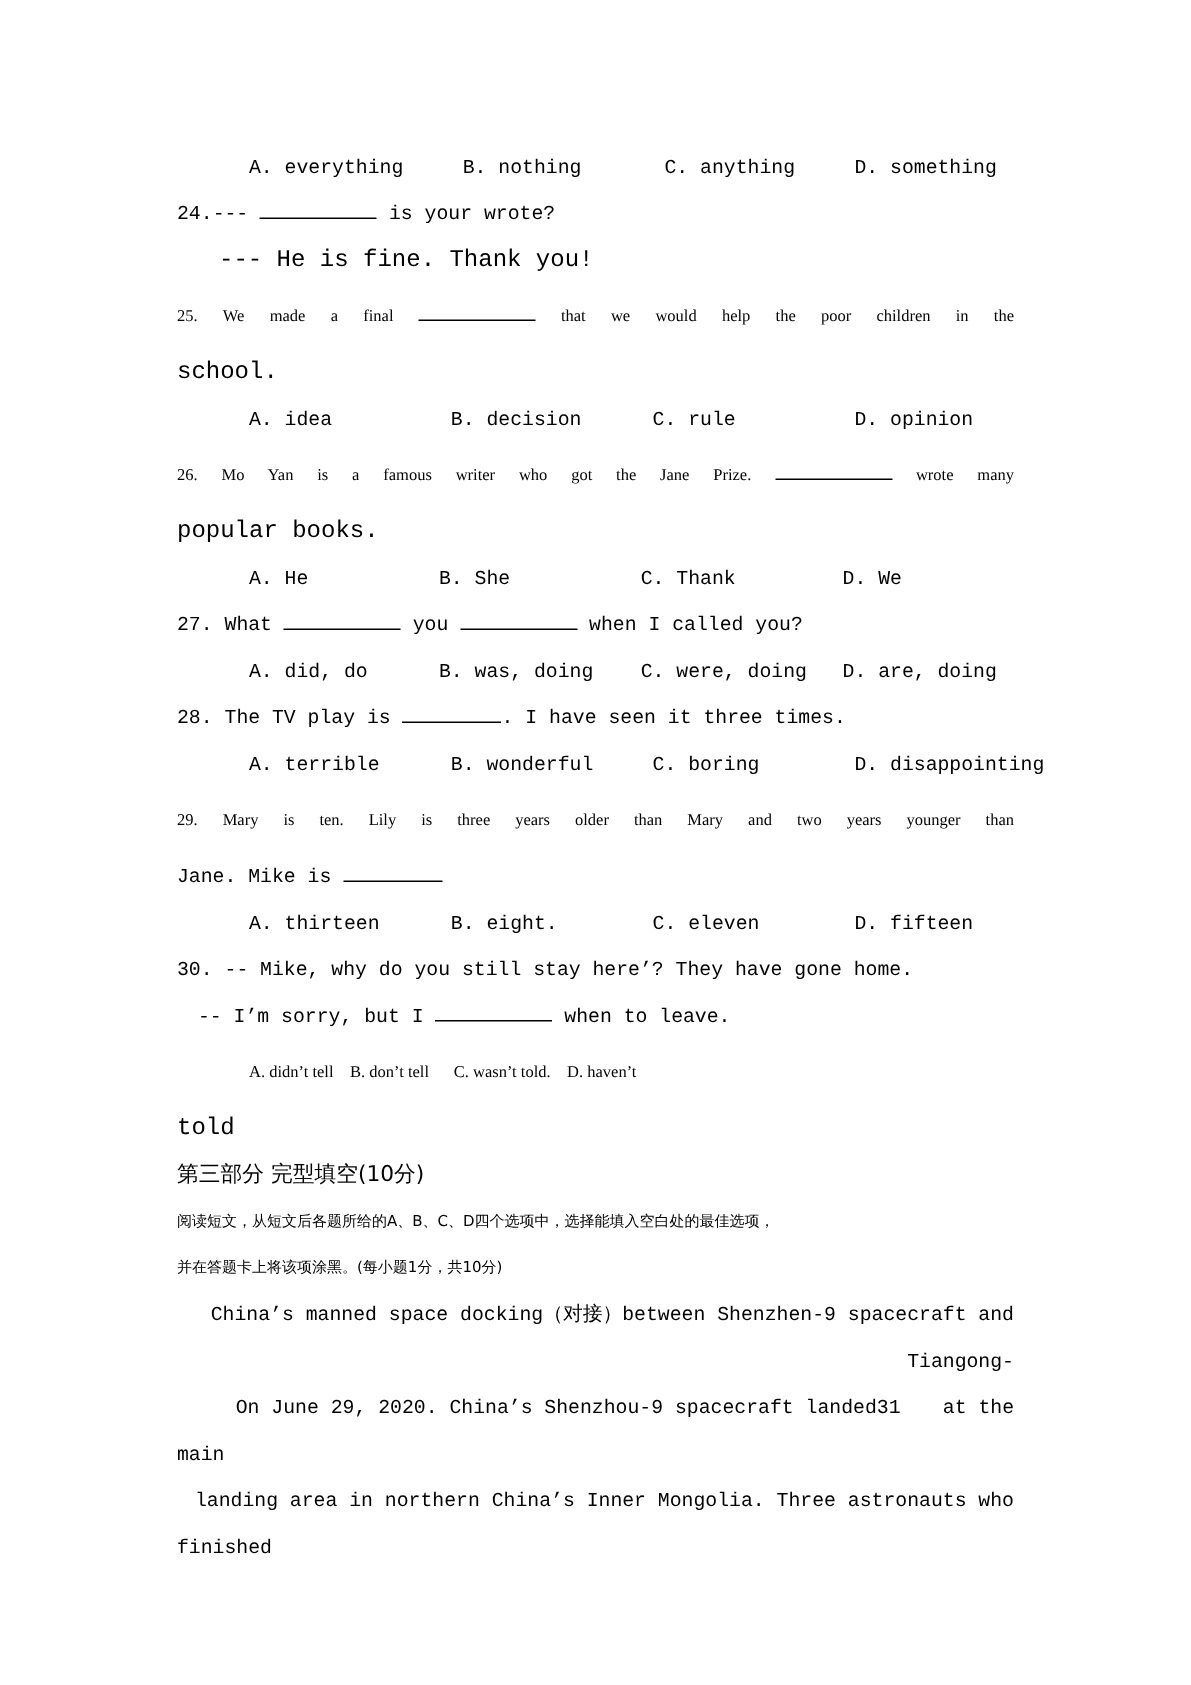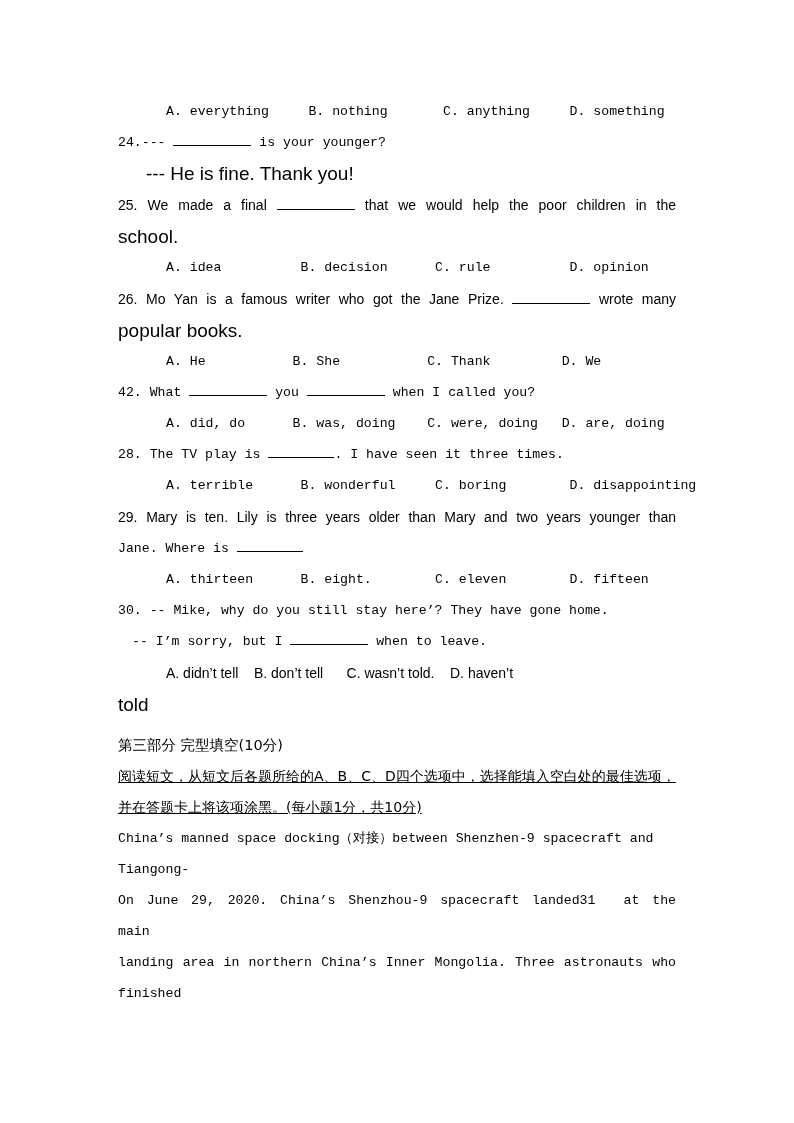--- a/index.html
+++ b/index.html
@@ -15,107 +15,107 @@
     overflow: hidden;
   }
   .page {
     position: relative;
     width: 794px;
     height: 1082px;
     box-sizing: border-box;
     padding: 96px 118px 60px 118px;
   }
   .line {
-    font-family: Liberation Sans, sans-serif;
-    font-size: 19px;
+    font-family: Liberation Mono, monospace;
+    font-size: 16px;
     line-height: 31px;
     white-space: pre;
   }
   .q-line {
     font-family: "Liberation Mono", monospace;
     font-size: 13.2px;
     line-height: 31px;
   }
   .opts {
     font-family: "Liberation Mono", monospace;
     font-size: 13.2px;
     line-height: 31px;
     white-space: pre;
     padding-left: 48px;
   }
   .justify {
     text-align: justify;
     text-align-last: justify;
-    font-family: Liberation Sans, sans-serif;
-    font-size: 14px;
-    line-height: 32px;
+    font-family: Liberation Serif, serif;
+    font-size: 11px;
+    line-height: 44px;
   }
   .justify-last-left {
     text-align: justify;
     text-align-last: left;
   }
   .blank {
     display: inline-block;
     border-bottom: 1px solid #000;
     vertical-align: baseline;
   }
   .b-md { width: 66px; }
   .b-lg { width: 78px; }
   .cn {
     font-family: "DejaVu Sans", sans-serif;
-    font-size: 14px;
+    font-size: 10px;
     line-height: 31px;
-    text-decoration: underline;
   }
   .cn-head {
     font-family: "DejaVu Sans", sans-serif;
     font-size: 14.5px;
     line-height: 31px;
     font-weight: 400;
   }
   .sec-title {
-    margin-top: 10px;
+    margin-top: 0;
   }
   .passage {
     font-family: "Liberation Mono", monospace;
     font-size: 13.2px;
     line-height: 31px;
+    text-align: right;
   }
   .numblank {
     display: inline-block;
     min-width: 44px;
     text-align: center;
   }
 </style>
 </head>
 <body>
 
 <div class="page">
 
   <div class="opts">A. everything     B. nothing       C. anything     D. something</div>
 
-  <div class="q-line"><span>24.</span><span>--- </span><span class="blank b-lg"></span><span> is your younger?</span></div>
+  <div class="q-line"><span>24.</span><span>--- </span><span class="blank b-lg"></span><span> is your wrote?</span></div>
   <div class="line" style="padding-left:28px">--- He is fine. Thank you!</div>
 
   <div class="q-line justify"><span>25.</span>&nbsp;<span>We  made  a  final  </span><span class="blank b-lg"></span><span>  that  we  would  help  the  poor  children  in  the</span></div>
   <div class="line">school.</div>
   <div class="opts">A. idea          B. decision      C. rule          D. opinion</div>
 
   <div class="q-line justify"><span>26.</span>&nbsp;<span>Mo Yan is a famous writer who got  the Jane Prize.  </span><span class="blank b-lg"></span><span> wrote many</span></div>
   <div class="line">popular books.</div>
   <div class="opts">A. He           B. She           C. Thank         D. We</div>
 
-  <div class="q-line"><span>42.</span>&nbsp;<span>What </span><span class="blank b-lg"></span><span> you </span><span class="blank b-lg"></span><span> when I called you?</span></div>
+  <div class="q-line"><span>27.</span>&nbsp;<span>What </span><span class="blank b-lg"></span><span> you </span><span class="blank b-lg"></span><span> when I called you?</span></div>
   <div class="opts">A. did, do      B. was, doing    C. were, doing   D. are, doing</div>
 
   <div class="q-line"><span>28.</span>&nbsp;<span>The TV play is </span><span class="blank b-md"></span><span>. I have seen it three times.</span></div>
   <div class="opts">A. terrible      B. wonderful     C. boring        D. disappointing</div>
 
   <div class="q-line justify"><span>29.</span>&nbsp;<span>Mary is ten. Lily is three years older than Mary and two years younger than</span></div>
-  <div class="q-line"><span>Jane. Where is </span><span class="blank b-md"></span></div>
+  <div class="q-line"><span>Jane. Mike is </span><span class="blank b-md"></span></div>
   <div class="opts">A. thirteen      B. eight.        C. eleven        D. fifteen</div>
 
   <div class="q-line"><span>30.</span>&nbsp;<span>-- Mike, why do you still stay here’? They have gone home.</span></div>
   <div class="q-line" style="padding-left:14px"><span>-- I’m sorry, but I </span><span class="blank b-lg"></span><span> when to leave.</span></div>
   <div class="opts justify justify-last-left" style="padding-left:48px">A. didn’t tell    B. don’t tell      C. wasn’t told.    D. haven’t</div>
   <div class="line">told</div>
 
   <div class="cn-head sec-title">第三部分   完型填空(10分)</div>
   <div class="cn">阅读短文，从短文后各题所给的A、B、C、D四个选项中，选择能填入空白处的最佳选项，</div>
   <div class="cn">并在答题卡上将该项涂黑。(每小题1分，共10分)</div>

